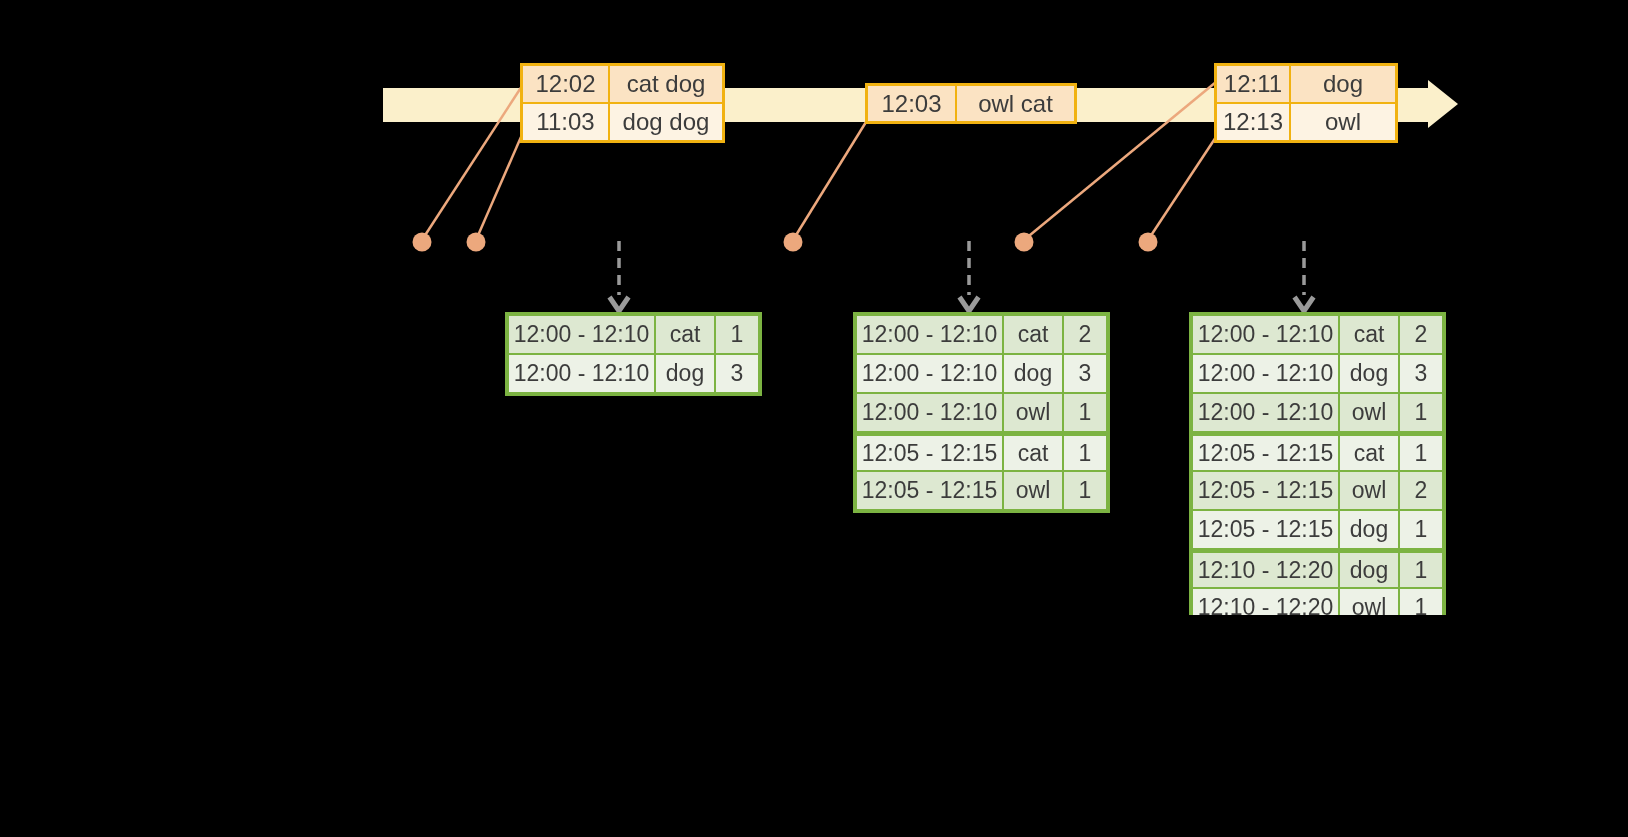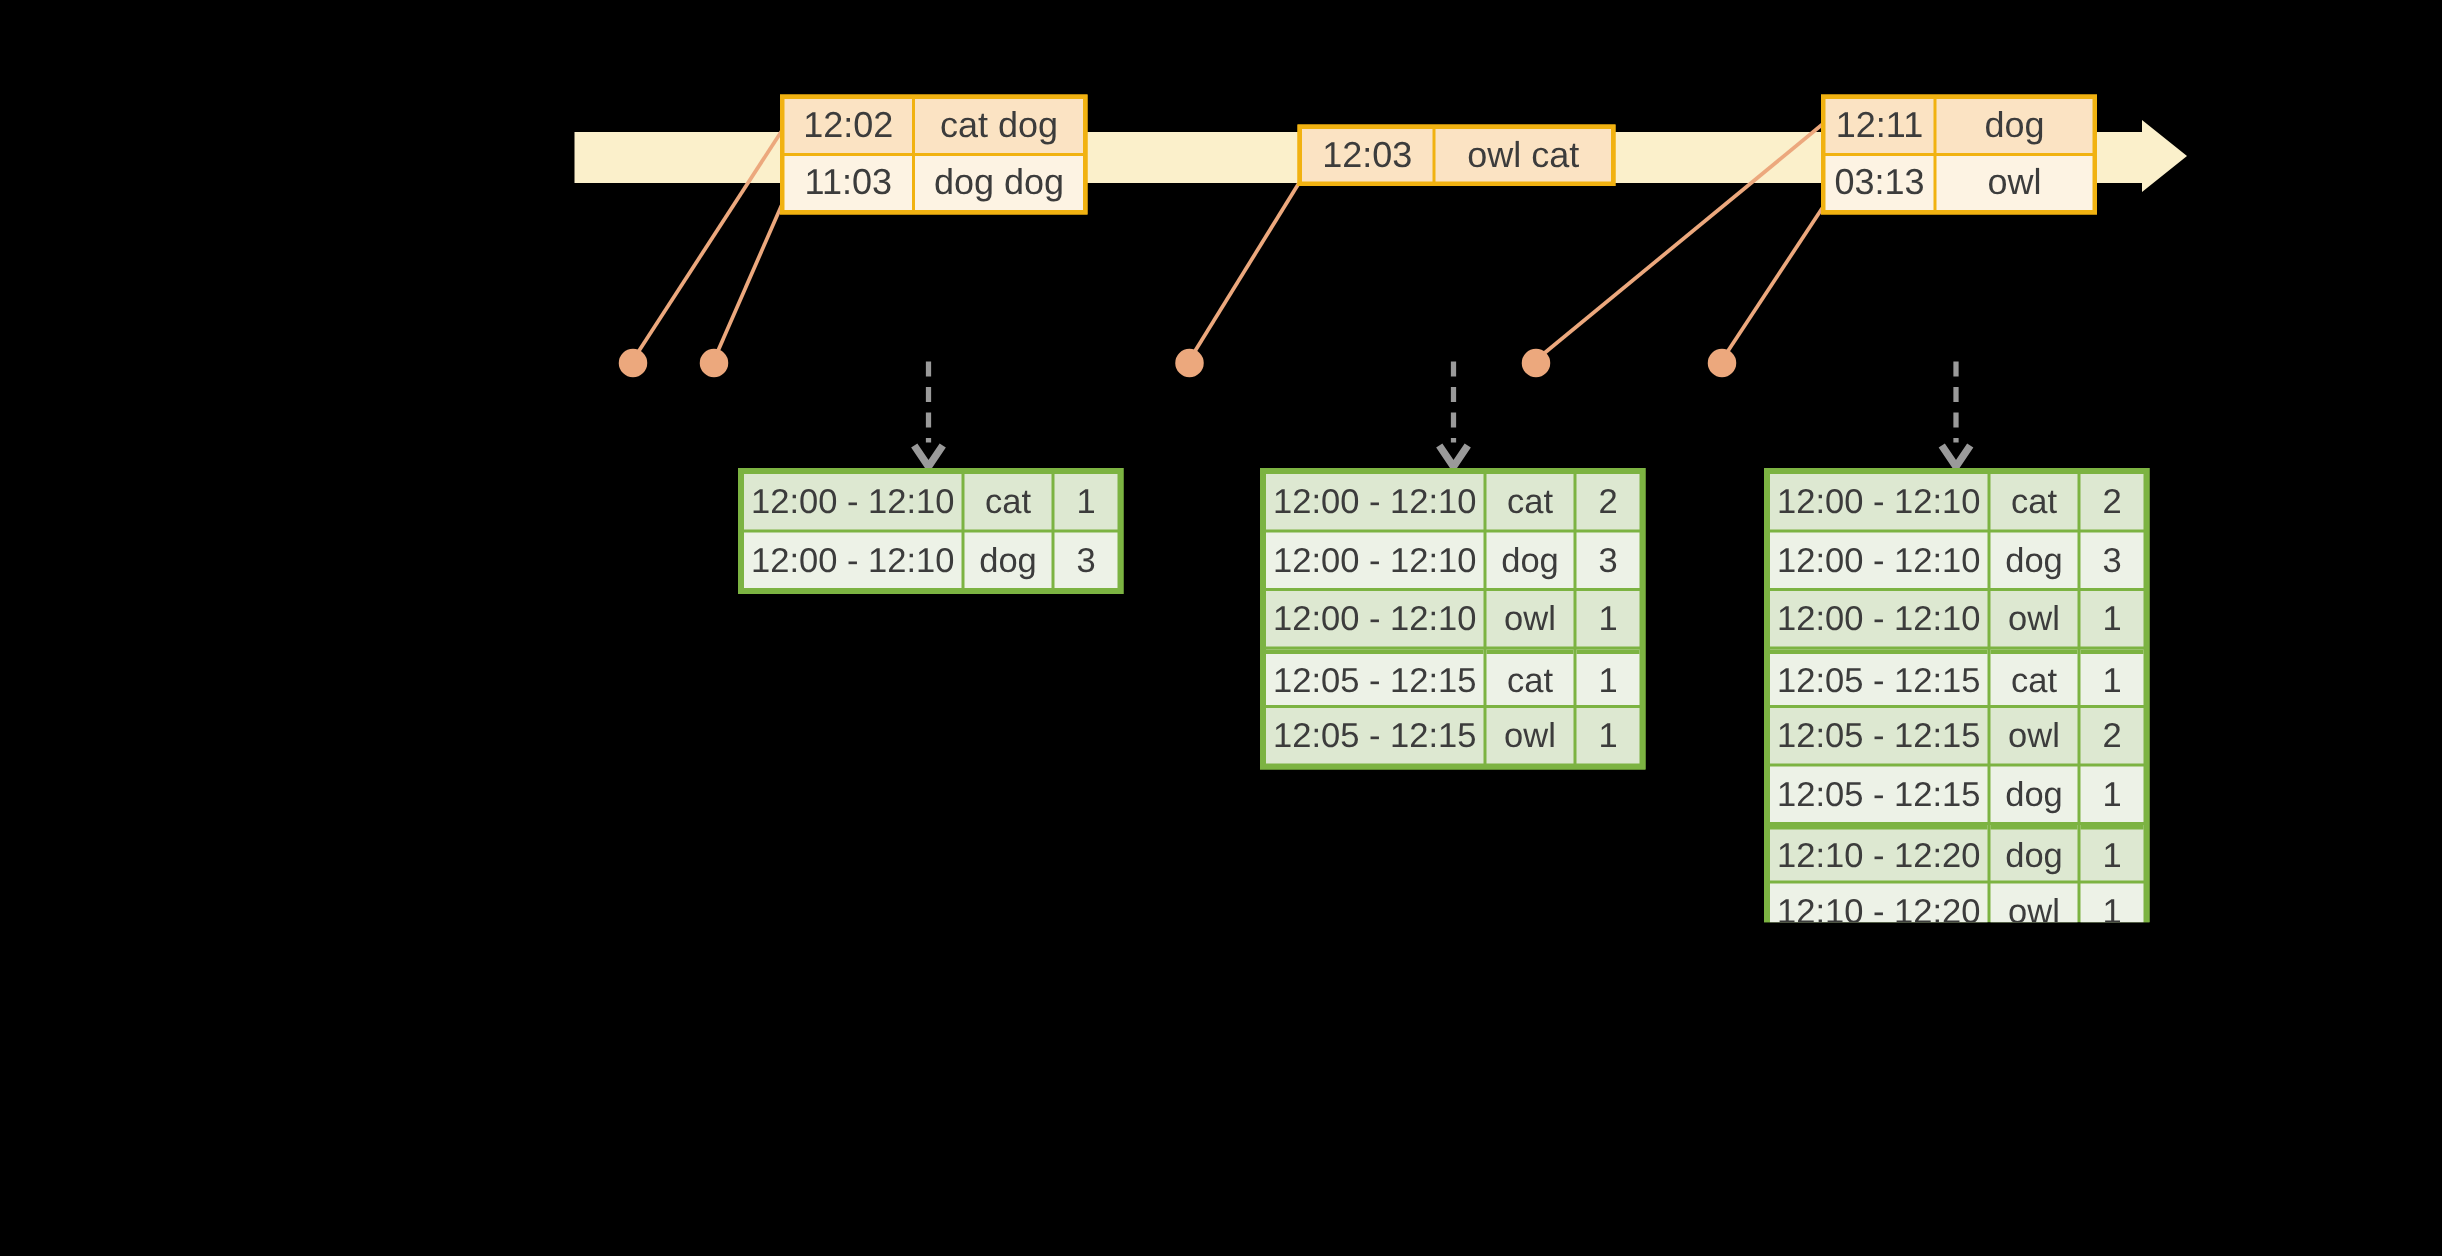--- a/index.html
+++ b/index.html
@@ -42,21 +42,21 @@
     display:flex;align-items:center;justify-content:center;
     font-size:24px;color:var(--ink);line-height:1;
   }
   .ecell.dark{background:var(--peach_dark);}
   .ecell.light{background:var(--peach_light);}
 
   
   .result-table{
     position:absolute;display:grid;gap:2px;
     grid-template-columns:145px 58px 42px;grid-auto-rows:37px;
-    background:var(--green);border:4px solid var(--green);
+    background:var(--green);border:4px solid var(--green);margin-left:13px;
   }
   #result-table-1{left:492px;top:312px;}
   #result-table-2{left:840px;top:312px;}
   #result-table-3{left:1176px;top:312px;}
   .rcell{
     display:flex;align-items:center;justify-content:center;
     font-size:23px;color:var(--ink);line-height:1;
   }
   .rcell.dark{background:var(--green_row_dark);}
   .rcell.light{background:var(--green_row_light);}
@@ -103,21 +103,21 @@
       <div class="ecell light">11:03</div>
       <div class="ecell light">dog dog</div>
     </div>
   <div id="event-table-b" class="event-table">
       <div class="ecell dark">12:03</div>
       <div class="ecell dark">owl cat</div>
     </div>
   <div id="event-table-c" class="event-table">
       <div class="ecell dark">12:11</div>
       <div class="ecell dark">dog</div>
-      <div class="ecell light">03:13</div>
+      <div class="ecell light">12:13</div>
       <div class="ecell light">owl</div>
     </div>
 
   <div id="result-table-1" class="result-table">
       <div class="rcell dark">12:00 - 12:10</div>
       <div class="rcell dark">cat</div>
       <div class="rcell dark">1</div>
       <div class="rcell light">12:00 - 12:10</div>
       <div class="rcell light">dog</div>
       <div class="rcell light">3</div>

